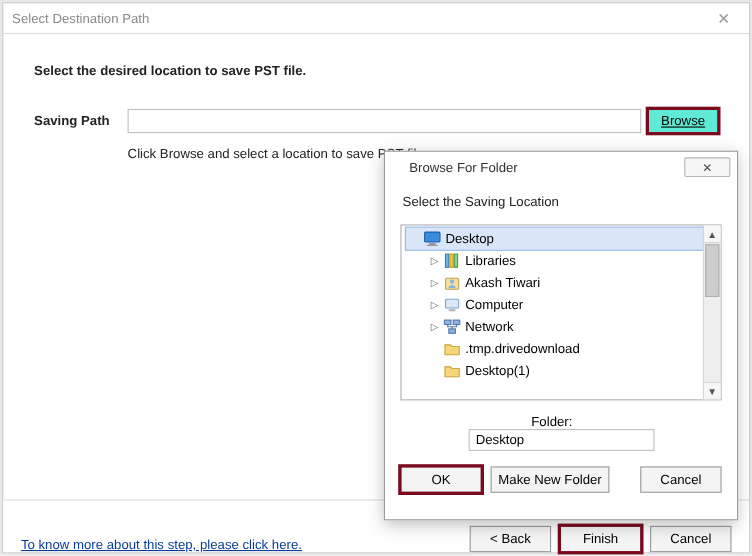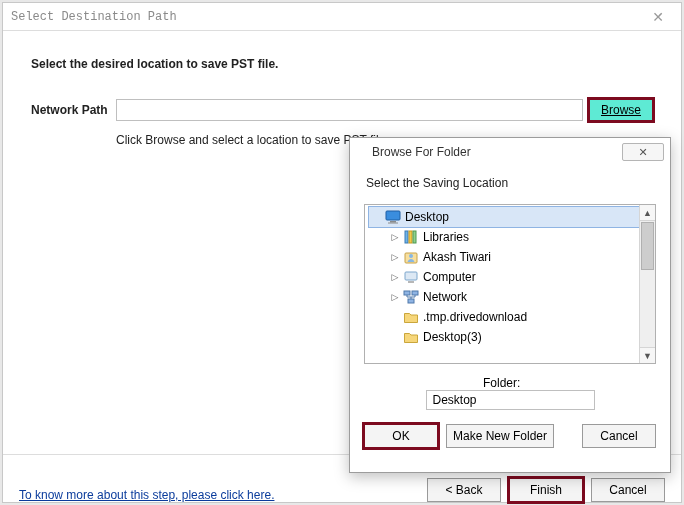--- a/index.html
+++ b/index.html
@@ -24,21 +24,21 @@
   }
   .titlebar {
     height: 28px;
     border-bottom: 1px solid #ddd;
     display: flex;
     align-items: center;
     padding: 0 8px;
     color: #8a8a8a;
     font-size: 12px;
   }
-  .titlebar .title { flex: 1; font-family: Liberation Mono, monospace; }
+  .titlebar .title { flex: 1; }
   .close-x {
     width: 30px; text-align: center; color: #999; font-size: 14px;
     cursor: default;
   }
   .content {
     padding: 26px 28px 0 28px;
     position: relative;
     height: calc(100% - 28px - 48px);
   }
   .instruction { font-weight: bold; color: #222; margin-bottom: 28px; font-size: 12px; }
@@ -206,21 +206,21 @@
 <div class="main-window">
   <div class="titlebar">
     <span class="title">Select Destination Path</span>
     <span class="close-x">✕</span>
   </div>
 
   <div class="content">
     <div class="instruction">Select the desired location to save PST file.</div>
 
     <div class="row">
-      <div class="row-label">Network Path</div>
+      <div class="row-label">Saving Path</div>
       <input class="path-input" type="text" value="" style="">
       <button class="browse-btn hl-browse">Browse</button>
     </div>
 
     <div class="helper">Click Browse and select a location to save PST file</div>
   </div>
 
   <div class="footer">
     <a href="#" class="help-link">To know more about this step, please click here.</a>
     <div class="footer-spacer"></div>
@@ -294,21 +294,21 @@
             </span>
             <span class="treetxt">.tmp.drivedownload</span>
           </div>
           <div class="tree-row indent">
             <span class="exp"></span>
             <span class="ticon">
               <svg width="16" height="16">
                 <use href="#ico-folder"></use>
               </svg>
             </span>
-            <span class="treetxt">Desktop(3)</span>
+            <span class="treetxt">Desktop(1)</span>
           </div>
         </div>
       <div class="vscroll">
         <div class="vbtn">▲</div>
         <div class="vthumb"></div>
         <div style="flex:1"></div>
         <div class="vbtn bottom">▼</div>
       </div>
     </div>
 

